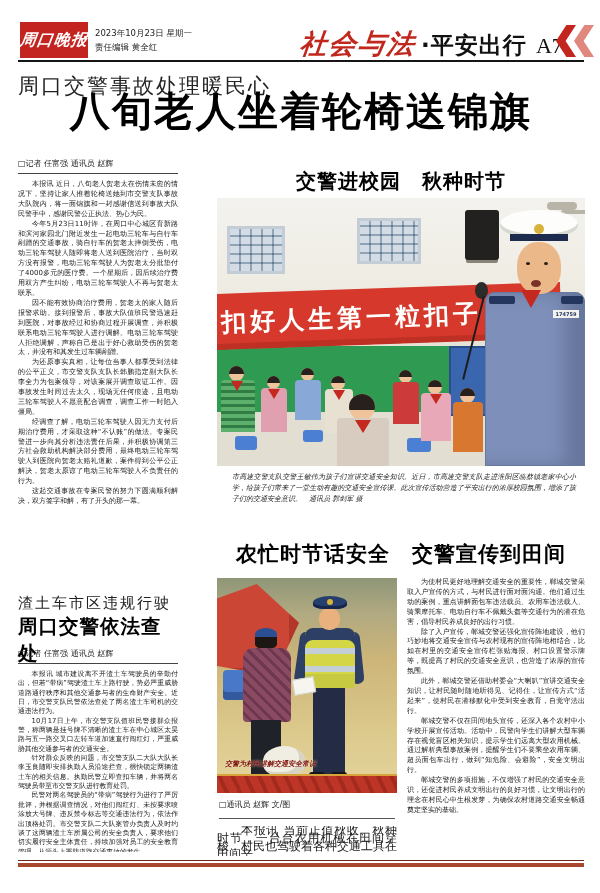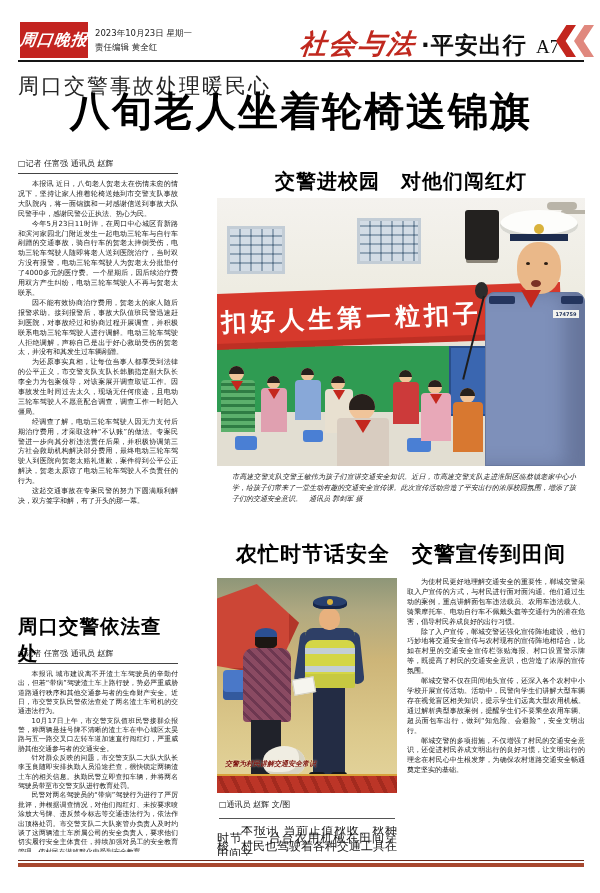--- a/index.html
+++ b/index.html
@@ -11,21 +11,21 @@
   .logo{position:absolute;left:20px;top:22px;width:68px;height:36px;background:#c32420;
         color:#fff;display:flex;align-items:center;justify-content:center;
         font-family:"DejaVu Serif","Liberation Serif",serif;font-style:italic;font-weight:bold;
         font-size:16px;letter-spacing:1px;transform-origin:left;}
   .logo span{display:inline-block;transform:skewX(-8deg);}
   .meta{position:absolute;left:95px;top:26px;font-size:8.5px;line-height:14px;color:#222;}
   .sec{position:absolute;left:300px;top:26px;width:250px;white-space:nowrap;}
   .sec-script{font-family:"DejaVu Serif","Liberation Serif",serif;font-style:italic;font-weight:bold;
         color:#c0281e;font-size:27px;letter-spacing:2px;display:inline-block;transform:skewX(-6deg);}
   .sec-bold{font-weight:900;color:#111;font-size:23px;letter-spacing:1px;}
-  .sec-page{font-family:"Liberation Serif",serif;font-size:19px;color:#111;margin-left:4px;text-align:center;}
+  .sec-page{font-family:"Liberation Serif",serif;font-size:22px;color:#111;margin-left:4px;text-align:center;}
   .chevs{position:absolute;left:556px;top:25px;width:42px;height:32px;}
   .chev{position:absolute;top:0;width:20px;height:32px;
         clip-path:polygon(100% 0,52% 0,0 50%,52% 100%,100% 100%,48% 50%);}
   .chev.c1{left:0;background:#c3261e;}
   .chev.c2{left:18px;background:#e0887e;}
   .hrule{position:absolute;left:18px;top:60px;width:566px;height:2px;background:#151515;}
 
   
   .kicker1{position:absolute;left:18px;top:72px;font-size:21px;letter-spacing:2px;color:#222;}
   .headline1{position:absolute;left:18px;top:84px;width:566px;text-align:center;
@@ -182,30 +182,31 @@
   <div class="lead-byline byline">□记者 任富强 通讯员 赵辉</div>
   <div class="lead-body body-text">
     <p>本报讯 近日，八旬老人贺老太在伤情未愈的情况下，坚持让家人推着轮椅送她到市交警支队事故大队院内，将一面锦旗和一封感谢信送到事故大队民警手中，感谢民警公正执法、热心为民。</p>
     <p>今年5月23日11时许，在周口中心城区育新路和滨河家园北门附近发生一起电动三轮车与自行车剐蹭的交通事故，骑自行车的贺老太摔倒受伤，电动三轮车驾驶人随即将老人送到医院治疗，当时双方没有报警，电动三轮车驾驶人为贺老太分批垫付了4000多元的医疗费。一个星期后，因后续治疗费用双方产生纠纷，电动三轮车驾驶人不再与贺老太联系。</p>
     <p>因不能有效协商治疗费用，贺老太的家人随后报警求助。接到报警后，事故大队值班民警迅速赶到医院，对事故经过和协商过程开展调查，并积极联系电动三轮车驾驶人进行调解。电动三轮车驾驶人拒绝调解，声称自己是出于好心救助受伤的贺老太，并没有和其发生过车辆剐蹭。</p>
     <p>为还原事实真相，让每位当事人都享受到法律的公平正义，市交警支队支队长韩鹏指定副大队长李全力为包案领导，对该案展开调查取证工作。因事故发生时间过去太久，现场无任何痕迹，且电动三轮车驾驶人不愿意配合调查，调查工作一时陷入僵局。</p>
     <p>经调查了解，电动三轮车驾驶人因无力支付后期治疗费用，才采取这种“不认账”的做法。专案民警进一步向其分析违法责任后果，并积极协调第三方社会救助机构解决部分费用，最终电动三轮车驾驶人到医院向贺老太赔礼道歉，案件得到公平公正解决，贺老太原谅了电动三轮车驾驶人不负责任的行为。</p>
     <p>这起交通事故在专案民警的努力下圆满顺利解决，双方签字和解，有了开头的那一幕。</p>
   </div>
 
+  <div class="kicker2">渣土车市区违规行驶</div>
   <div class="headline2">周口交警依法查处</div>
   <div class="dt-byline byline">□记者 任富强 通讯员 赵辉</div>
   <div class="dt-body body-text">
     <p>本报讯 城市建设离不开渣土车驾驶员的辛勤付出，但若“带病”驾驶渣土车上路行驶，势必严重威胁道路通行秩序和其他交通参与者的生命财产安全。近日，市交警支队民警依法查处了两名渣土车司机的交通违法行为。</p>
     <p>10月17日上午，市交警支队值班民警接群众报警，称两辆悬挂号牌不清晰的渣土车在中心城区太昊路与五一路交叉口左转车道加速直行闯红灯，严重威胁其他交通参与者的交通安全。</p>
     <p>针对群众反映的问题，市交警支队二大队大队长李玉良随即安排执勤人员沿途拦查，很快锁定两辆渣土车的相关信息。执勤民警立即查扣车辆，并将两名驾驶员带至市交警支队进行教育处罚。</p>
-    <p>民警对两名驾驶员的“带病”驾驶行为进行了严厉批评，并根据调查情况，对他们闯红灯、未按要求喷涂放大号牌、违反禁令标志等交通违法行为，依法作出顶格处罚。市交警支队二大队案管办负责人及时约谈了这两辆渣土车所属公司的安全负责人，要求他们切实履行安全主体责任，持续加强对员工的安全教育管理，使村民在潜移默化中受到安全教育。</p>
-  </div>
-
-  <div class="school-headline">交警进校园　对他们闯红灯</div>
+    <p>民警对两名驾驶员的“带病”驾驶行为进行了严厉批评，并根据调查情况，对他们闯红灯、未按要求喷涂放大号牌、违反禁令标志等交通违法行为，依法作出顶格处罚。市交警支队二大队案管办负责人及时约谈了这两辆渣土车所属公司的安全负责人，要求他们切实履行安全主体责任，持续加强对员工的安全教育管理，从源头上严防道路交通事故的发生。</p>
+  </div>
+
+  <div class="school-headline">交警进校园　秋种时节</div>
   <div class="photo1">
     <div class="p1-window" style="left:10px;top:28px;width:52px;height:42px;"></div>
     <div class="p1-window" style="left:140px;top:20px;width:58px;height:40px;"></div>
     <div class="p1-speaker"></div>
     <div class="p1-fan"></div>
     <div class="p1-wall"></div>
     <div class="p1-door"></div>
     <div class="p1-banner">
       <span class="big">扣好人生第一粒扣子</span>
       <span class="small">少年</span>
@@ -318,19 +319,20 @@
     <div class="p2-overlay">交警为村民讲解交通安全常识</div>
   </div>
   <div class="farm-credit">□通讯员 赵辉 文/图</div>
   <div class="farm-sep"></div>
   <div class="farm-lefttext body-text">
     <p>本报讯 当前正值秋收、秋种时节，一台台农用机械在田间穿梭，村民也驾驶着各种交通工具在田间辛</p>
   </div>
   <div class="farm-rightcol body-text">
     <p>为使村民更好地理解交通安全的重要性，郸城交警采取入户宣传的方式，与村民进行面对面沟通。他们通过生动的案例，重点讲解面包车违法载员、农用车违法载人、骑乘摩托车、电动自行车不佩戴头盔等交通行为的潜在危害，倡导村民养成良好的出行习惯。</p>
     <p>除了入户宣传，郸城交警还强化宣传阵地建设，他们巧妙地将交通安全宣传与农村现有的宣传阵地相结合，比如在村里的交通安全宣传栏张贴海报、村口设置警示牌等，既提高了村民的交通安全意识，也营造了浓厚的宣传氛围。</p>
+    <p>此外，郸城交警还借助村委会“大喇叭”宣讲交通安全知识，让村民随时随地听得见、记得住，让宣传方式“活起来”，使村民在潜移默化中受到安全教育，自觉守法出行。</p>
     <p>郸城交警不仅在田间地头宣传，还深入各个农村中小学校开展宣传活动。活动中，民警向学生们讲解大型车辆存在视觉盲区相关知识，提示学生们远离大型农用机械。通过解析典型事故案例，提醒学生们不要乘坐农用车辆、超员面包车出行，做到“知危险、会避险”，安全文明出行。</p>
     <p>郸城交警的多项措施，不仅增强了村民的交通安全意识，还促进村民养成文明出行的良好习惯，让文明出行的理念在村民心中生根发芽，为确保农村道路交通安全畅通奠定坚实的基础。</p>
   </div>
 
   <div class="bottom-rule-thin"></div>
   <div class="bottom-rule-thick"></div>
 </div>
 
 </body></html>

